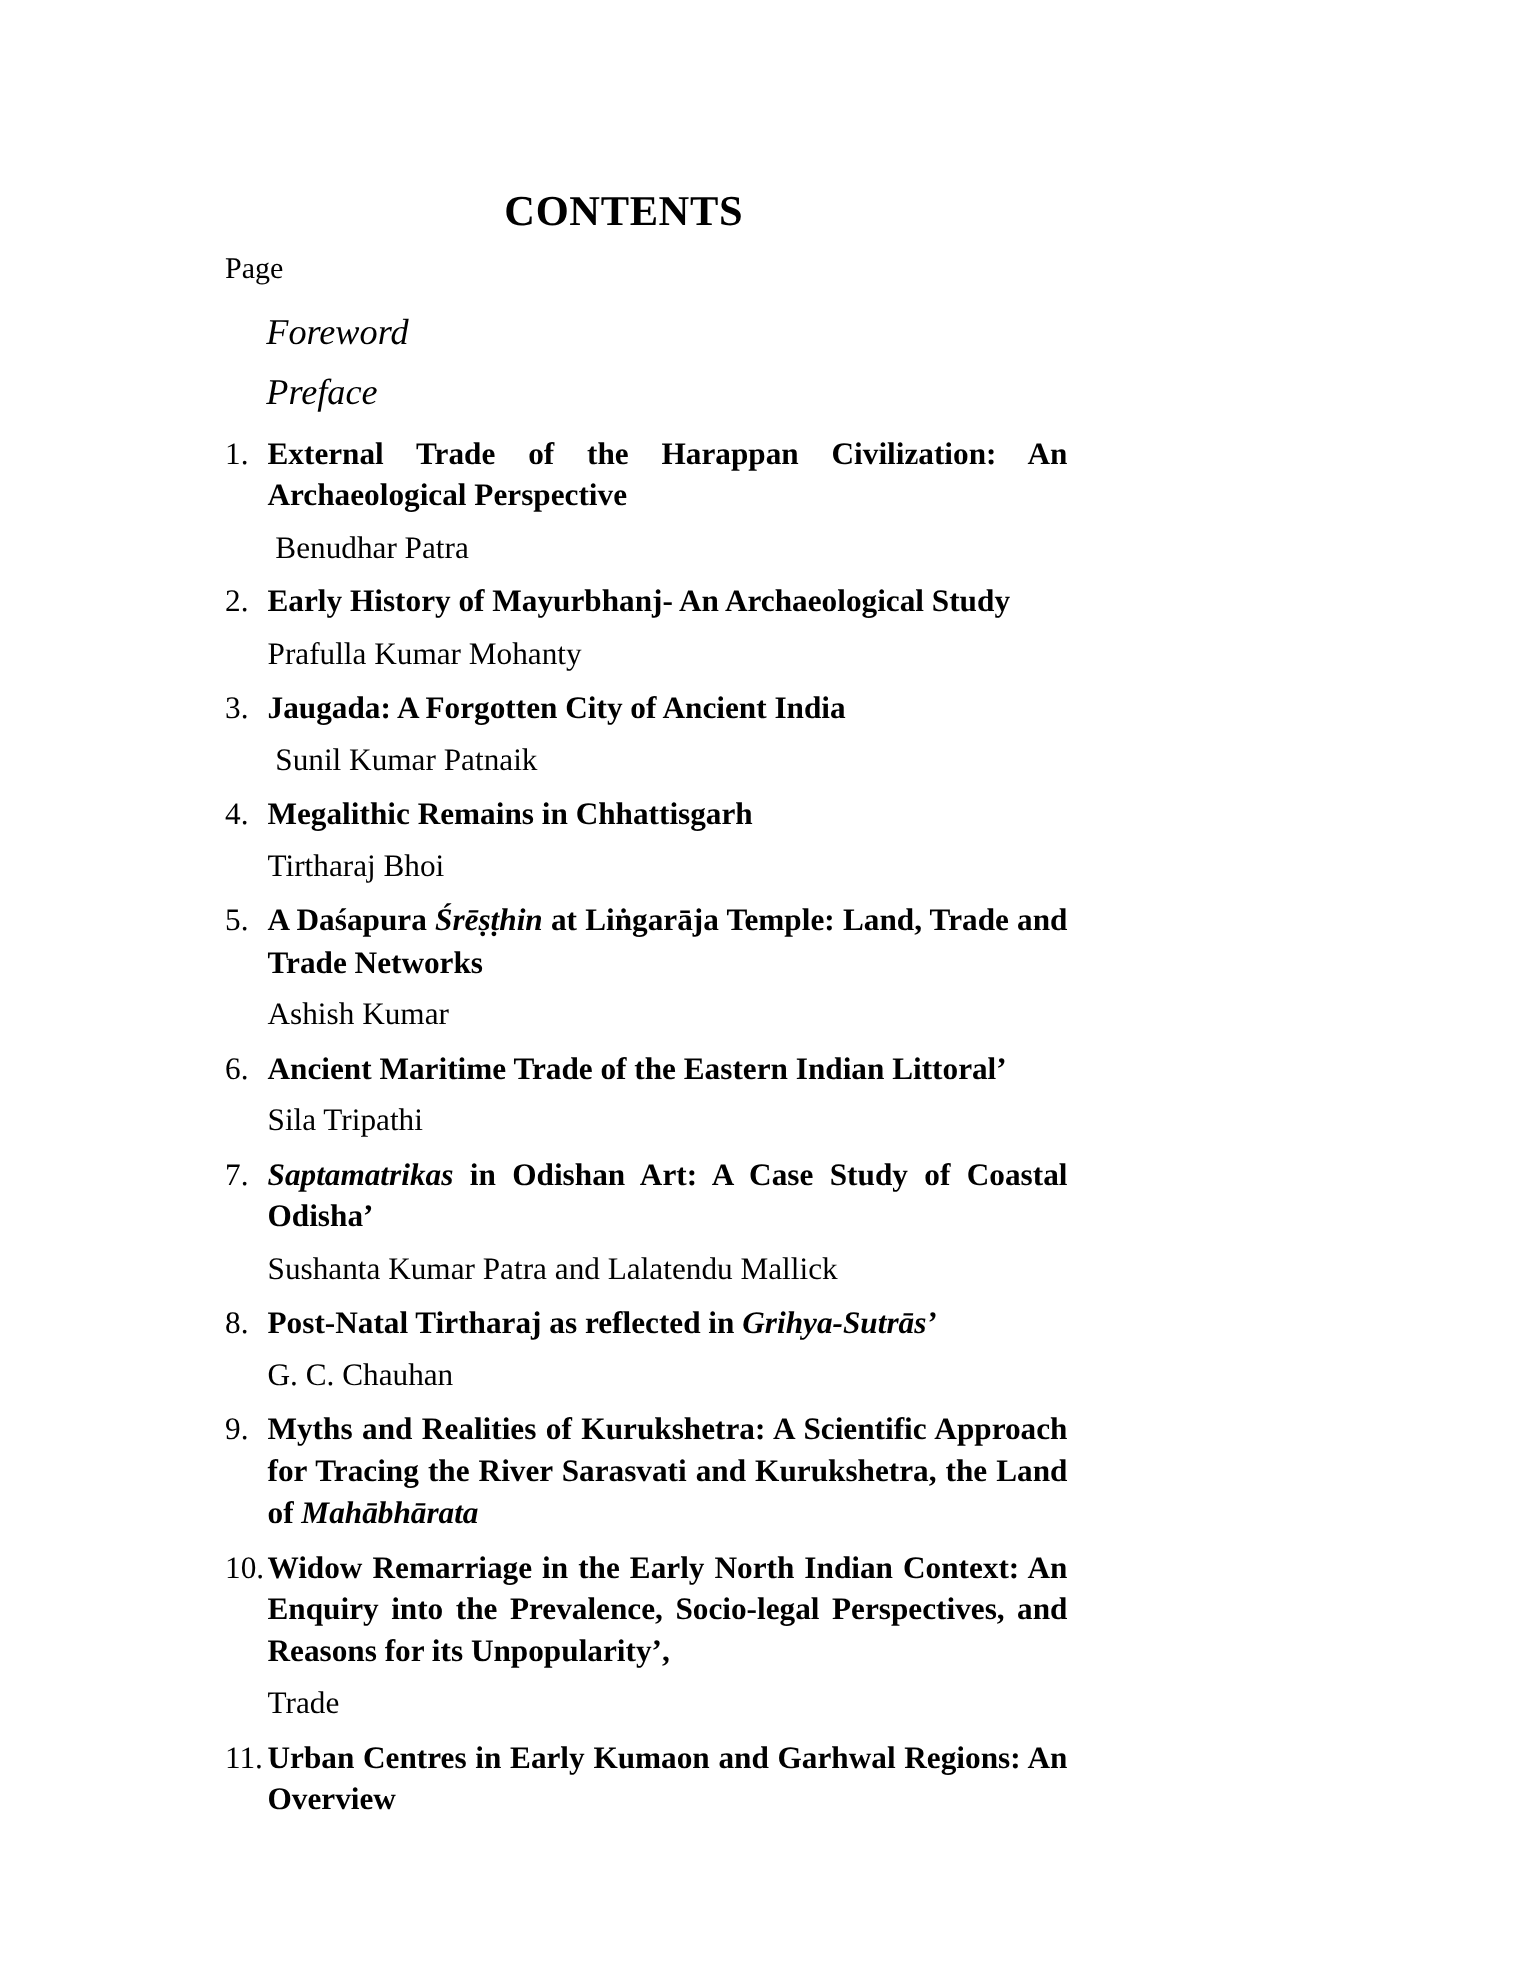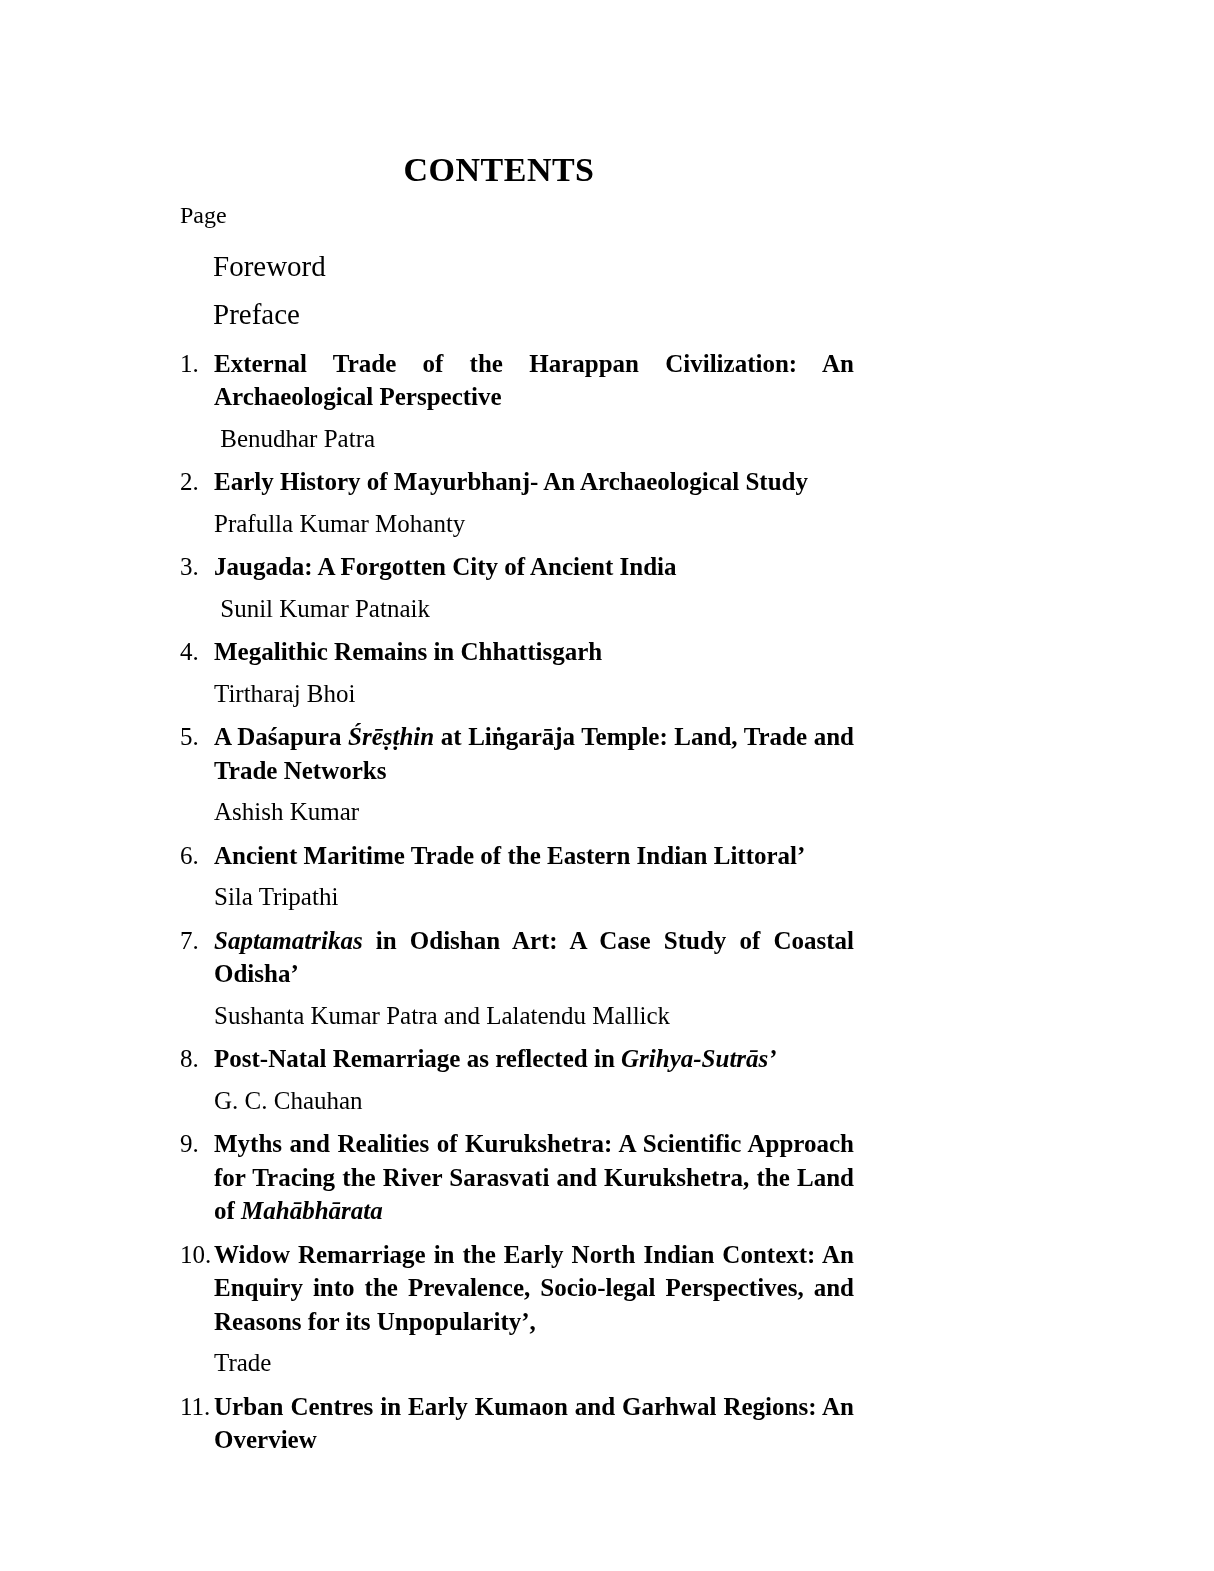--- a/index.html
+++ b/index.html
@@ -25,21 +25,21 @@
     margin: 0 -144px 0 -180px;
     line-height: 1.2;
   }
   .page-label {
     font-size: 24px;
     text-align: left;
     padding-right: 50px;
     margin-top: 8px;
     line-height: 1.4;
   }
-  .front-matter { margin-top: 14px; margin-left: 33px; }
+  .front-matter { margin-top: 14px; margin-left: 33px; font-style: italic; }
   .fm-line {
     font-size: 29px;
     line-height: 1.4;
     margin-bottom: 7px;
   }
   .toc {
     list-style: none;
     margin-top: 12px;
   }
   .toc-item {
@@ -124,21 +124,21 @@
       <li class="toc-item">
         <span class="toc-num">7.</span>
         <div class="toc-body">
           <div class="toc-title"><i>Saptamatrikas</i><span> in Odishan Art: A Case Study of Coastal Odisha’</span></div>
           <div class="toc-author">Sushanta Kumar Patra and Lalatendu Mallick</div>
         </div>
       </li>
       <li class="toc-item">
         <span class="toc-num">8.</span>
         <div class="toc-body">
-          <div class="toc-title"><span>Post-Natal Remarriage as reflected in </span><i>Grihya-Sutrās’</i></div>
+          <div class="toc-title"><span>Post-Natal Tirtharaj as reflected in </span><i>Grihya-Sutrās’</i></div>
           <div class="toc-author">G. C. Chauhan</div>
         </div>
       </li>
       <li class="toc-item">
         <span class="toc-num">9.</span>
         <div class="toc-body">
           <div class="toc-title"><span>Myths and Realities of Kurukshetra: A Scientific Approach for Tracing the River Sarasvati and Kurukshetra, the Land of </span><i>Mahābhārata</i></div>
         </div>
       </li>
       <li class="toc-item">

